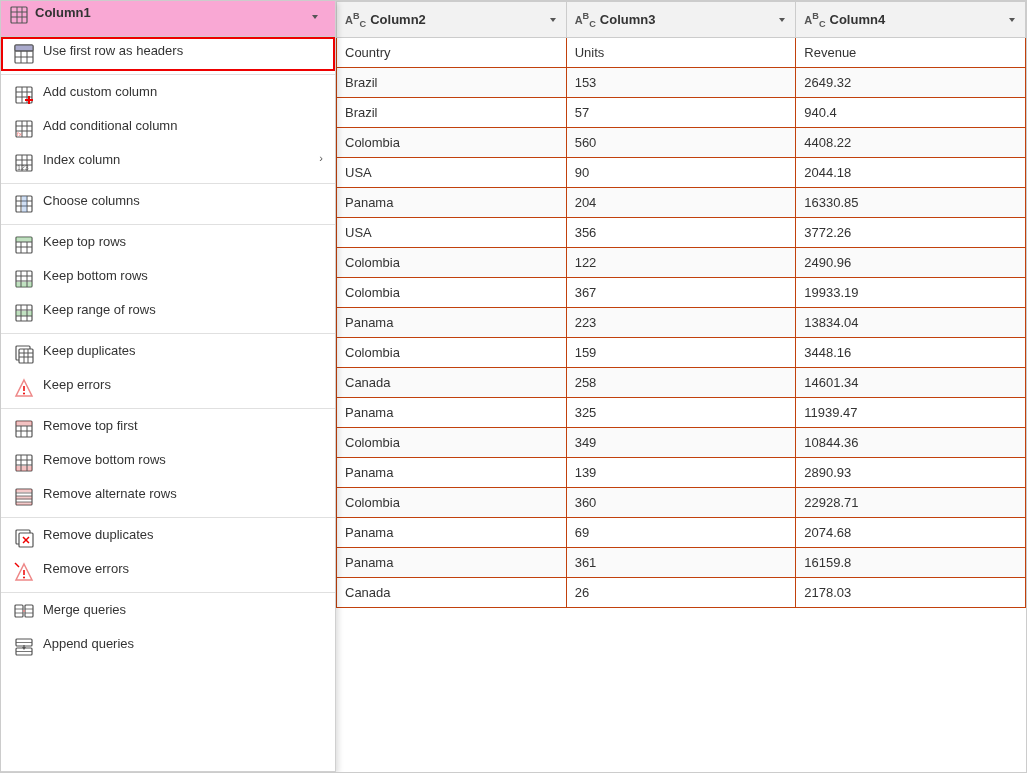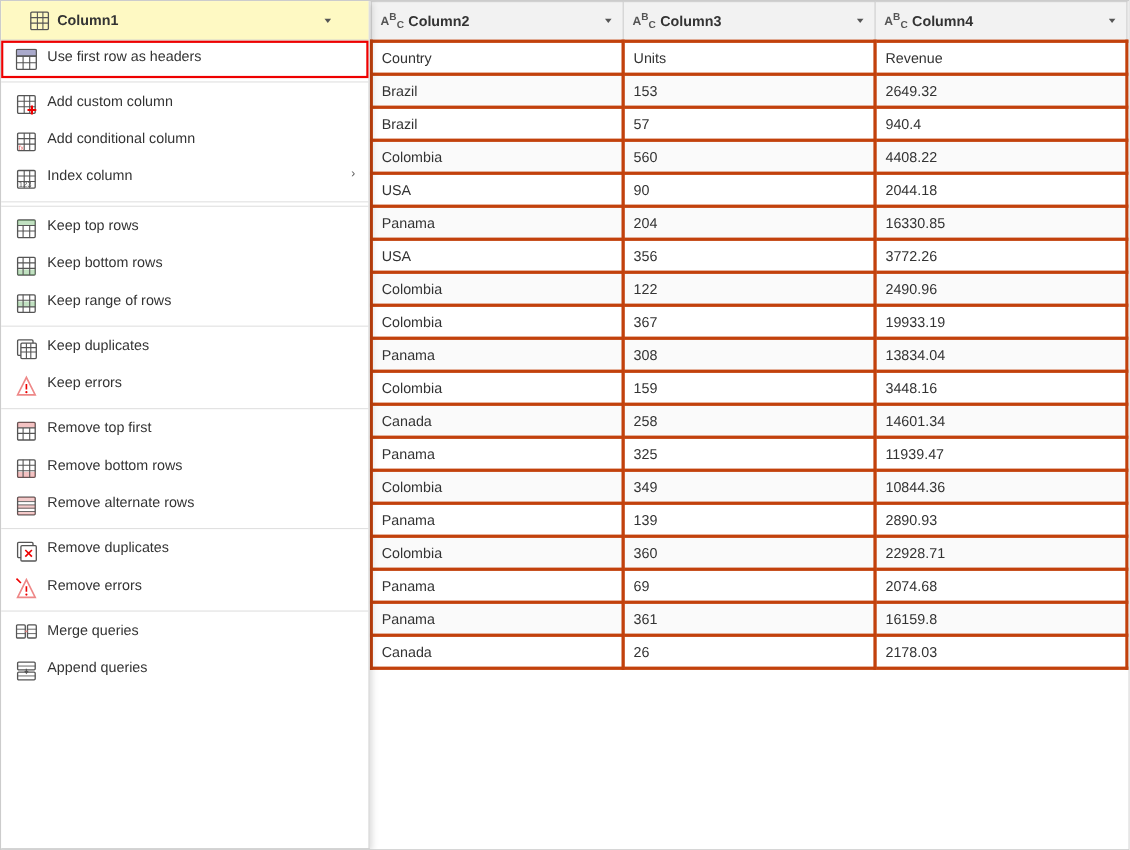--- a/index.html
+++ b/index.html
@@ -26,24 +26,24 @@
       border-right: 1px solid #d0d0d0;
       border-bottom: 1px solid #d0d0d0;
       display: flex;
       flex-direction: column;
       z-index: 10;
       box-shadow: 2px 2px 6px rgba(0,0,0,0.15);
     }
 
     .menu-header {
       display: flex;
-      align-items: center;
-      background: #fef9c3;
+      align-items: flex-start;
+      background: #f9a8d4;
       border-bottom: 1px solid #ccc;
-      padding: 4px 25px;
+      padding: 4px 8px;
       height: 36px;
     }
     .menu-header-icon {
       width: 20px;
       height: 20px;
       margin-right: 6px;
       display: flex;
       align-items: center;
       justify-content: center;
     }
@@ -130,21 +130,21 @@
       margin-right: 4px;
       color: #555;
       font-size: 11px;
     }
     thead tr th .th-dropdown {
       margin-left: auto;
       cursor: pointer;
     }
 
     tbody tr td {
-      border: 3px solid #c2410c;
+      border: 1px solid #c2410c;
       padding: 5px 8px;
       font-size: 13px;
       height: 30px;
     }
 
     tbody tr:nth-child(even) td {
       background: #fafafa;
     }
     tbody tr:nth-child(odd) td {
       background: #fff;
@@ -228,20 +228,33 @@
       <line x1="8" y1="2" x2="8" y2="18" stroke="#555" stroke-width="1"></line>
       <line x1="13" y1="2" x2="13" y2="18" stroke="#555" stroke-width="1"></line>
       <line x1="2" y1="12" x2="18" y2="12" stroke="#555" stroke-width="1"></line>
       <text x="3" y="17" font-size="7" fill="#555">123</text>
     </svg>
           </div>
           <span class="menu-item-label">Index column</span>
           <span class="menu-item-arrow">›</span>
         </div>
         <div class="menu-divider"></div>
+        <div class="menu-item">
+          <div class="menu-item-icon">
+            <svg width="20" height="20" viewBox="0 0 20 20">
+      <rect x="2" y="2" width="16" height="16" rx="1" fill="none" stroke="#555" stroke-width="1.2"></rect>
+      <line x1="2" y1="7" x2="18" y2="7" stroke="#555" stroke-width="1"></line>
+      <line x1="7" y1="2" x2="7" y2="18" stroke="#555" stroke-width="1"></line>
+      <line x1="13" y1="2" x2="13" y2="18" stroke="#555" stroke-width="1"></line>
+      <line x1="2" y1="12" x2="18" y2="12" stroke="#555" stroke-width="1"></line>
+      <rect x="8" y="2" width="5" height="16" fill="rgba(100,150,220,0.3)"></rect>
+    </svg>
+          </div>
+          <span class="menu-item-label">Choose columns</span>
+        </div>
         <div class="menu-divider"></div>
         <div class="menu-item">
           <div class="menu-item-icon">
             <svg width="20" height="20" viewBox="0 0 20 20">
       <rect x="2" y="2" width="16" height="16" rx="1" fill="none" stroke="#555" stroke-width="1.2"></rect>
       <rect x="2" y="2" width="16" height="5" fill="rgba(100,180,100,0.4)"></rect>
       <line x1="2" y1="7" x2="18" y2="7" stroke="#555" stroke-width="1"></line>
       <line x1="7" y1="7" x2="7" y2="18" stroke="#555" stroke-width="1"></line>
       <line x1="13" y1="7" x2="13" y2="18" stroke="#555" stroke-width="1"></line>
       <line x1="2" y1="12" x2="18" y2="12" stroke="#555" stroke-width="1"></line>
@@ -475,21 +488,21 @@
             <td>122</td>
             <td>2490.96</td>
           </tr>
           <tr>
             <td>Colombia</td>
             <td>367</td>
             <td>19933.19</td>
           </tr>
           <tr>
             <td>Panama</td>
-            <td>308</td>
+            <td>223</td>
             <td>13834.04</td>
           </tr>
           <tr>
             <td>Colombia</td>
             <td>159</td>
             <td>3448.16</td>
           </tr>
           <tr>
             <td>Canada</td>
             <td>258</td>

